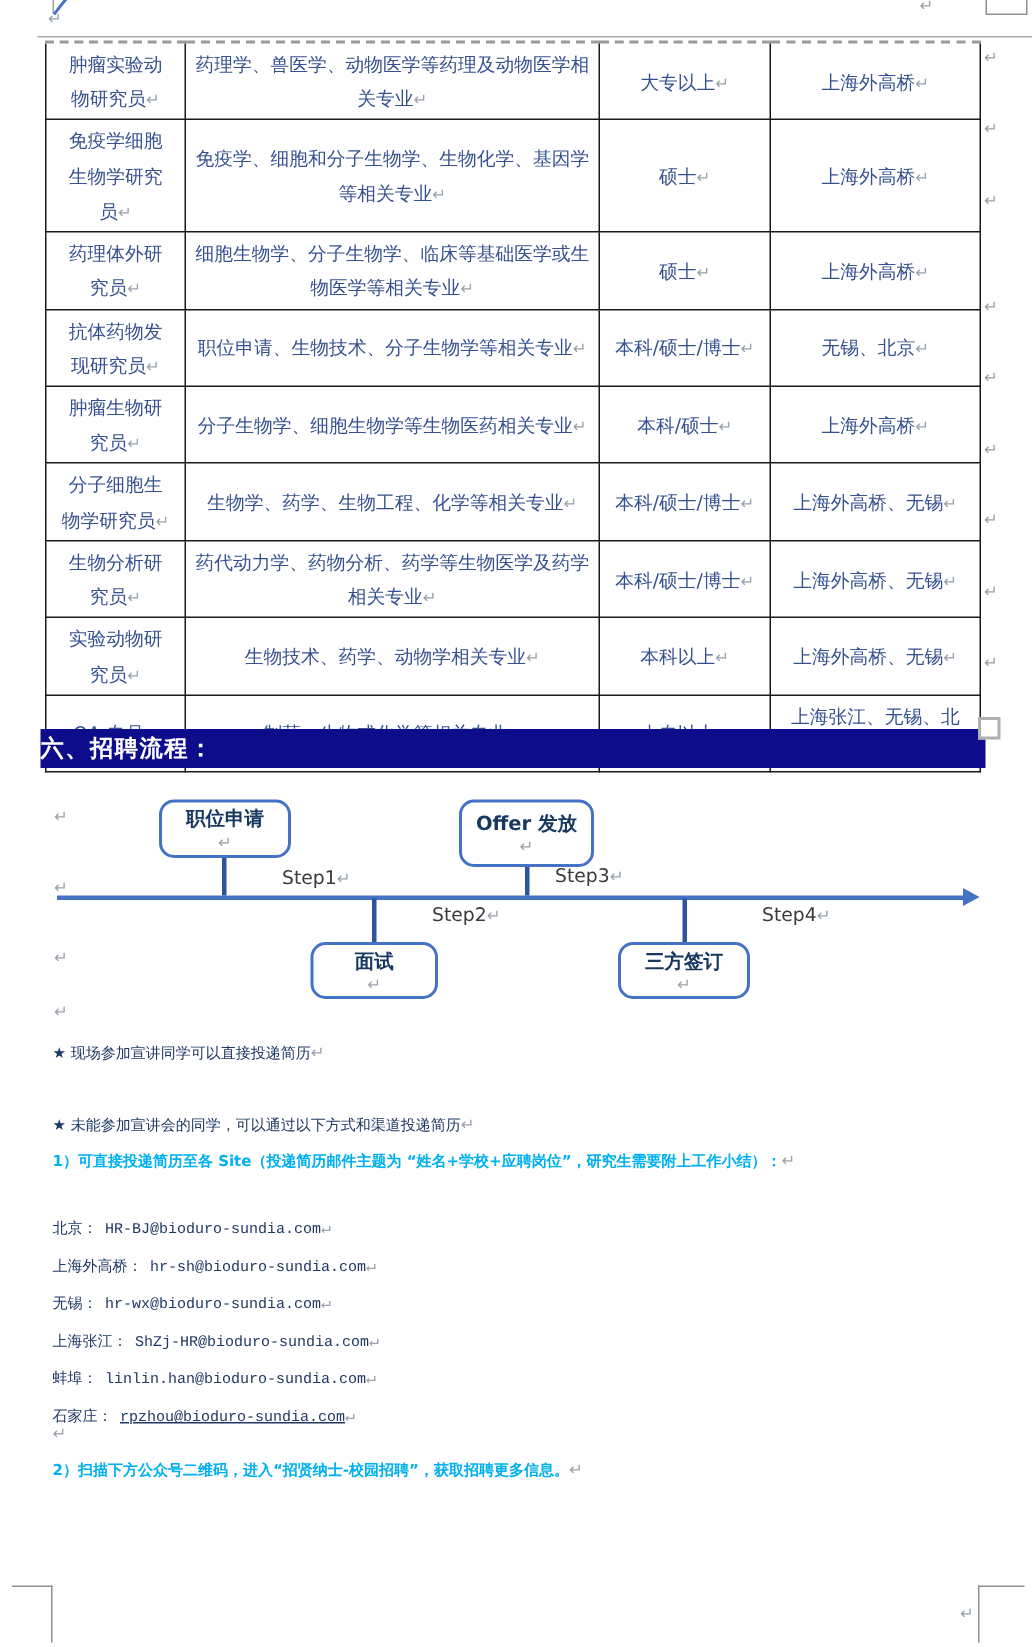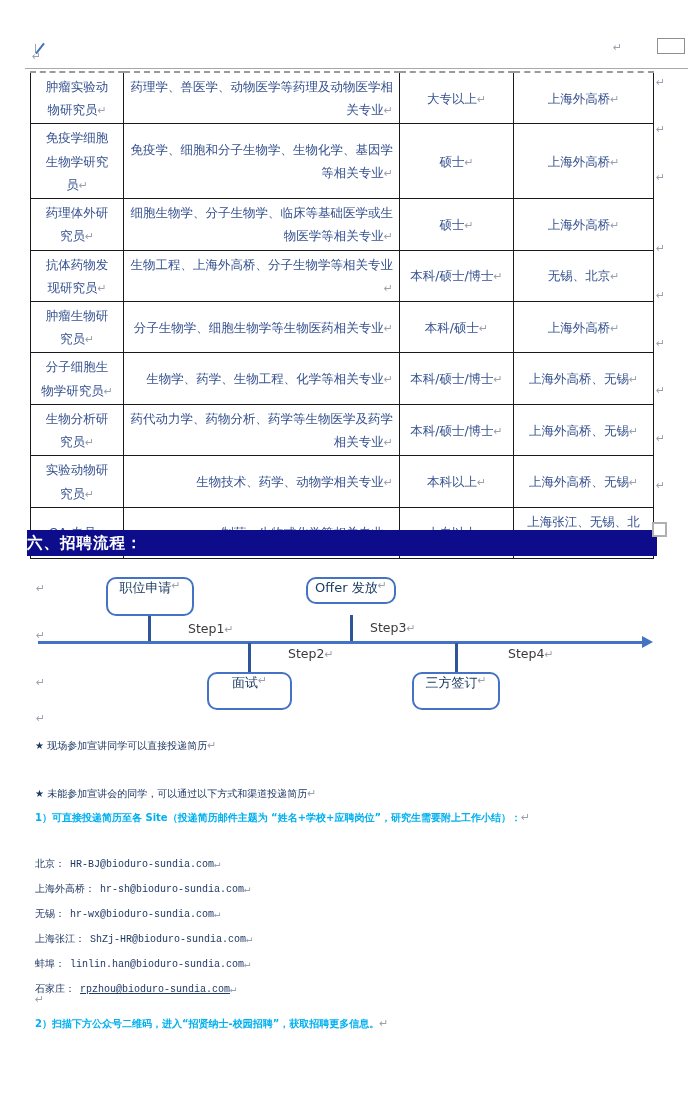--- a/index.html
+++ b/index.html
@@ -1,58 +1,58 @@
 <!DOCTYPE html>
 <html><head>
 <meta charset="utf-8">
 <style>
   * { margin:0; padding:0; box-sizing:border-box; }
   html,body { background:#ffffff; }
   body { width:688px; height:1098px; position:relative; overflow:hidden;
          font-family:"DejaVu Sans","Liberation Sans",sans-serif; }
-  .page { position:absolute; inset:0; background:#fff;margin-top:44px; }
+  .page { position:absolute; inset:0; background:#fff; }
 
   
   .pmark { color:#9aa3ad; font-size:11px; font-weight:normal; }
   .pmark::after { content:"↵"; }
   .pmark.abs { position:absolute; line-height:12px; }
 
   
   .cont-solid { position:absolute; left:25px; top:24px; width:663px; border-top:1px solid #a9a9a9; }
   .cursor-tick { position:absolute; left:35px; top:0; width:1px; height:9px; background:#9aa3ad; }
   .pen-stroke { position:absolute; left:39px; top:-2px; width:2px; height:13px; background:#4472C4; transform:rotate(38deg); }
   .anchor-box-top { position:absolute; left:657px; top:-6px; width:28px; height:16px; background:#fff; border:1px solid #8f8f8f; }
 
   
   table.jobs { position:absolute; left:30px; top:27px; width:623px;
                border-collapse:collapse; table-layout:fixed;
                border-top:2px dashed #9a9a9a; }
   table.jobs td { border:1px solid #1a1a1a; text-align:center; vertical-align:middle;
                   color:#35518F; font-size:12.5px; line-height:1.85; }
   table.jobs td.c1 { padding:2px 10px; }
-  table.jobs td.c2 { padding:2px 6px;text-align:right; }
+  table.jobs td.c2 { padding:2px 6px; }
   table.jobs td.c3 { padding:2px 6px; }
   table.jobs td.c4 { padding:2px 8px; }
   table.jobs tr td { border-top:none; }
   table.jobs tr:first-child td { border-top:2px dashed #9a9a9a; }
 
   .row-pmarks .pmark.abs { left:656px; }
   .table-handle { position:absolute; left:652px; top:478px; width:15px; height:15px;
                   background:#fff; border:2px solid #b0b0b0; z-index:5; }
 
   
   .section-bar { position:absolute; left:27px; top:486px; width:630px; height:26px;
                  background:#0D0D8C; color:#ffffff; font-weight:bold; font-size:15.5px;
                  line-height:26px; padding-left:0; letter-spacing:1px; }
 
   
   .flow { position:absolute; left:0; top:512px; width:688px; height:166px; }
   .flow-box { position:absolute; background:#fff; border:2px solid #4472C4; border-radius:10px;
-              display:flex; align-items:flex-start; justify-content:center;
-              color:#17375E; font-weight:normal; font-size:13px; }
+              display:flex; align-items:center; justify-content:center;
+              color:#17375E; font-weight:bold; font-size:13px;flex-direction:column; }
   .timeline { position:absolute; left:38px; top:85px; width:605px; height:2.5px; background:#4472C4; }
   .arrowhead { position:absolute; left:642px; top:80px; width:0; height:0;
                border-left:11px solid #4472C4; border-top:6px solid transparent; border-bottom:6px solid transparent; }
   .conn { position:absolute; width:2.5px; background:#2E5597; }
   .step-label { position:absolute; color:#3a3a3a; font-size:12.5px; }
 
   
   .bodyline { position:absolute; left:35px; width:632px; font-size:10px; color:#1F3864; line-height:24px; }
   .cyan { color:#00B0F0; font-weight:bold; }
   .email-label { margin-right:5px; }
@@ -97,21 +97,21 @@
       <td class="c4"><span>上海外高桥</span><span class="pmark"></span></td>
     </tr>
     <tr style="height:48px">
       <td class="c1"><span>药理体外研究员</span><span class="pmark"></span></td>
       <td class="c2"><span>细胞生物学、分子生物学、临床等基础医学或生物医学等相关专业</span><span class="pmark"></span></td>
       <td class="c3"><span>硕士</span><span class="pmark"></span></td>
       <td class="c4"><span>上海外高桥</span><span class="pmark"></span></td>
     </tr>
     <tr style="height:47px">
       <td class="c1"><span>抗体药物发现研究员</span><span class="pmark"></span></td>
-      <td class="c2"><span>生物工程、上海外高桥、分子生物学等相关专业</span><span class="pmark"></span></td>
+      <td class="c2"><span>职位申请、生物技术、分子生物学等相关专业</span><span class="pmark"></span></td>
       <td class="c3"><span>本科/硕士/博士</span><span class="pmark"></span></td>
       <td class="c4"><span>无锡、北京</span><span class="pmark"></span></td>
     </tr>
     <tr style="height:47px">
       <td class="c1"><span>肿瘤生物研究员</span><span class="pmark"></span></td>
       <td class="c2"><span>分子生物学、细胞生物学等生物医药相关专业</span><span class="pmark"></span></td>
       <td class="c3"><span>本科/硕士</span><span class="pmark"></span></td>
       <td class="c4"><span>上海外高桥</span><span class="pmark"></span></td>
     </tr>
     <tr style="height:48px">
@@ -170,21 +170,21 @@
 
     <div class="conn" style="left:148px; top:59px; height:26px;"></div>
     <div class="conn" style="left:350px; top:59px; height:26px;"></div>
     <div class="conn" style="left:248px; top:87px; height:30px;"></div>
     <div class="conn" style="left:455px; top:87px; height:29px;"></div>
 
     <div class="flow-box" style="left:106px; top:21px; width:88px; height:39px;">
       <span>职位申请</span>
         <span class="pmark"></span>
     </div>
-    <div class="flow-box" style="left:306px; top:21px; width:90px; height:27px;">
+    <div class="flow-box" style="left:306px; top:21px; width:90px; height:45px;">
       <span>Offer 发放</span>
         <span class="pmark"></span>
     </div>
     <div class="flow-box" style="left:207px; top:116px; width:85px; height:38px;">
       <span>面试</span>
         <span class="pmark"></span>
     </div>
     <div class="flow-box" style="left:412px; top:116px; width:88px; height:38px;">
       <span>三方签订</span>
         <span class="pmark"></span>

